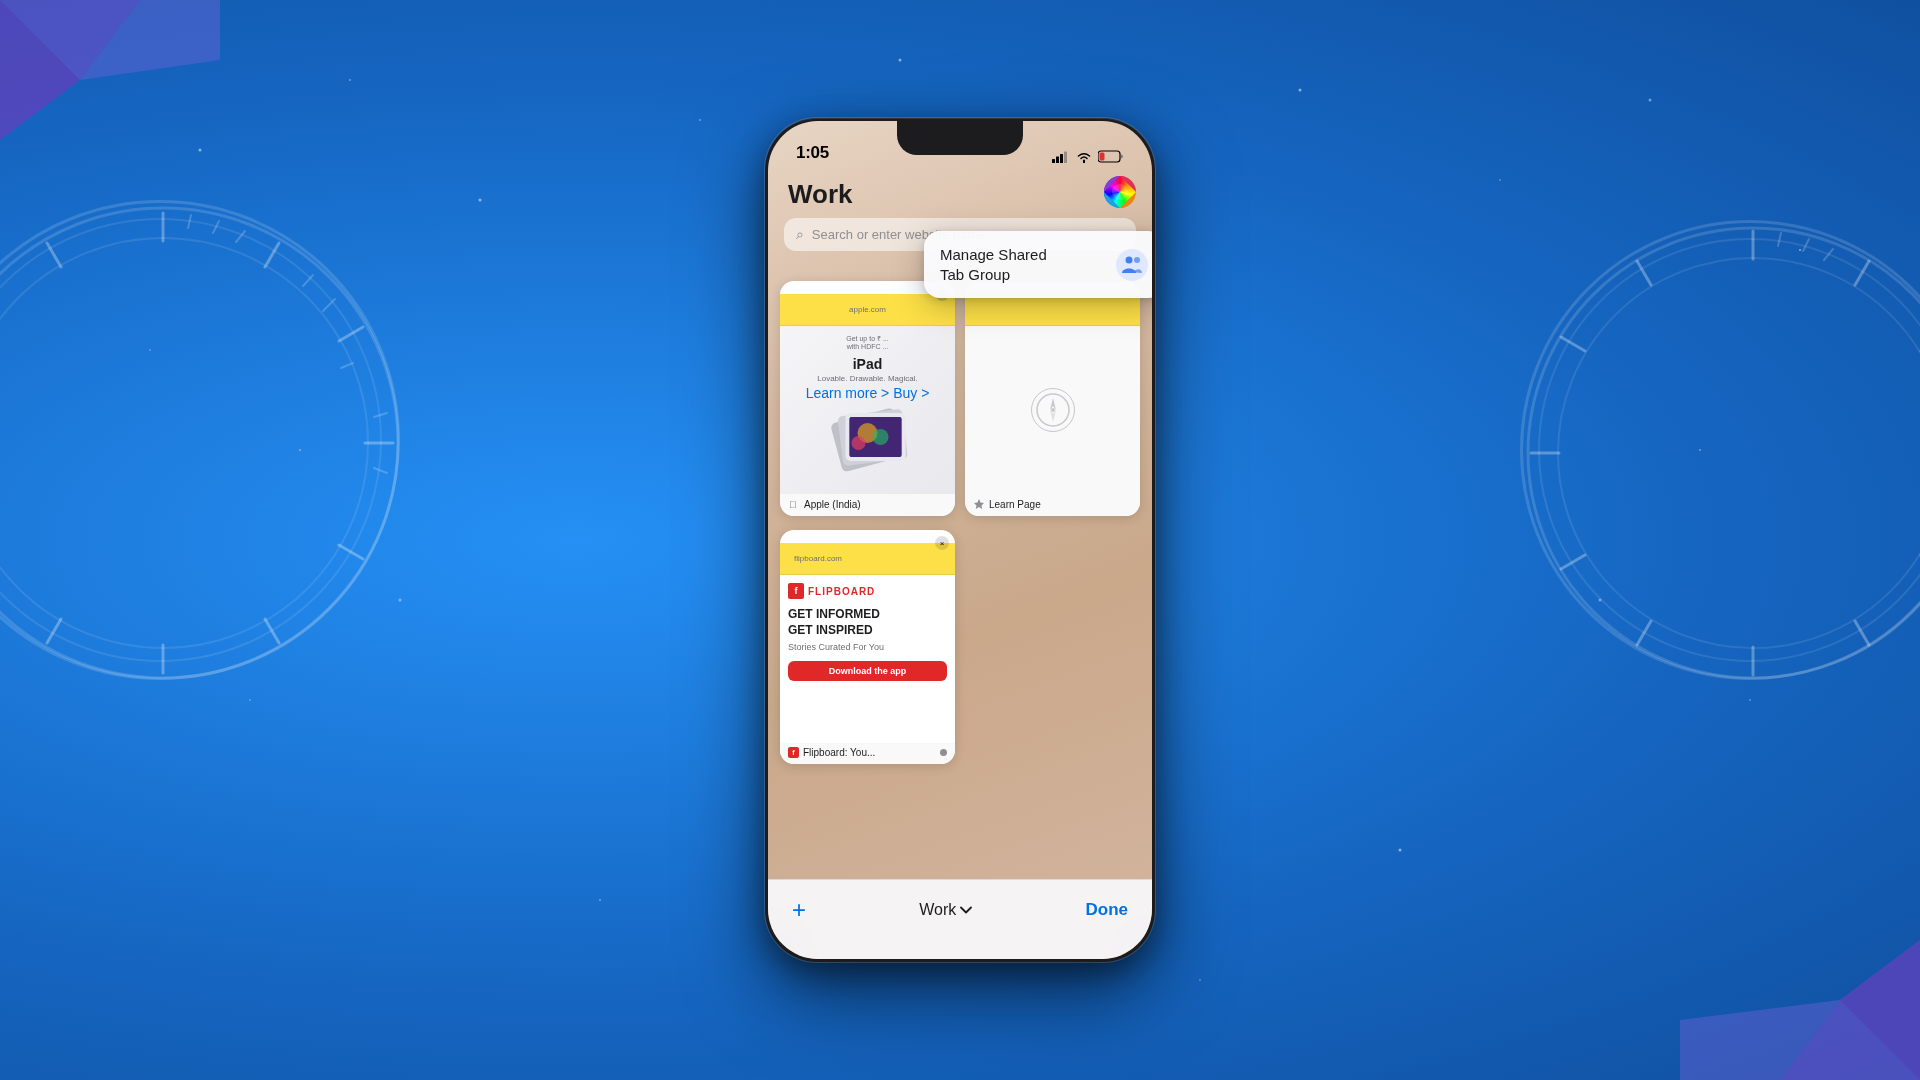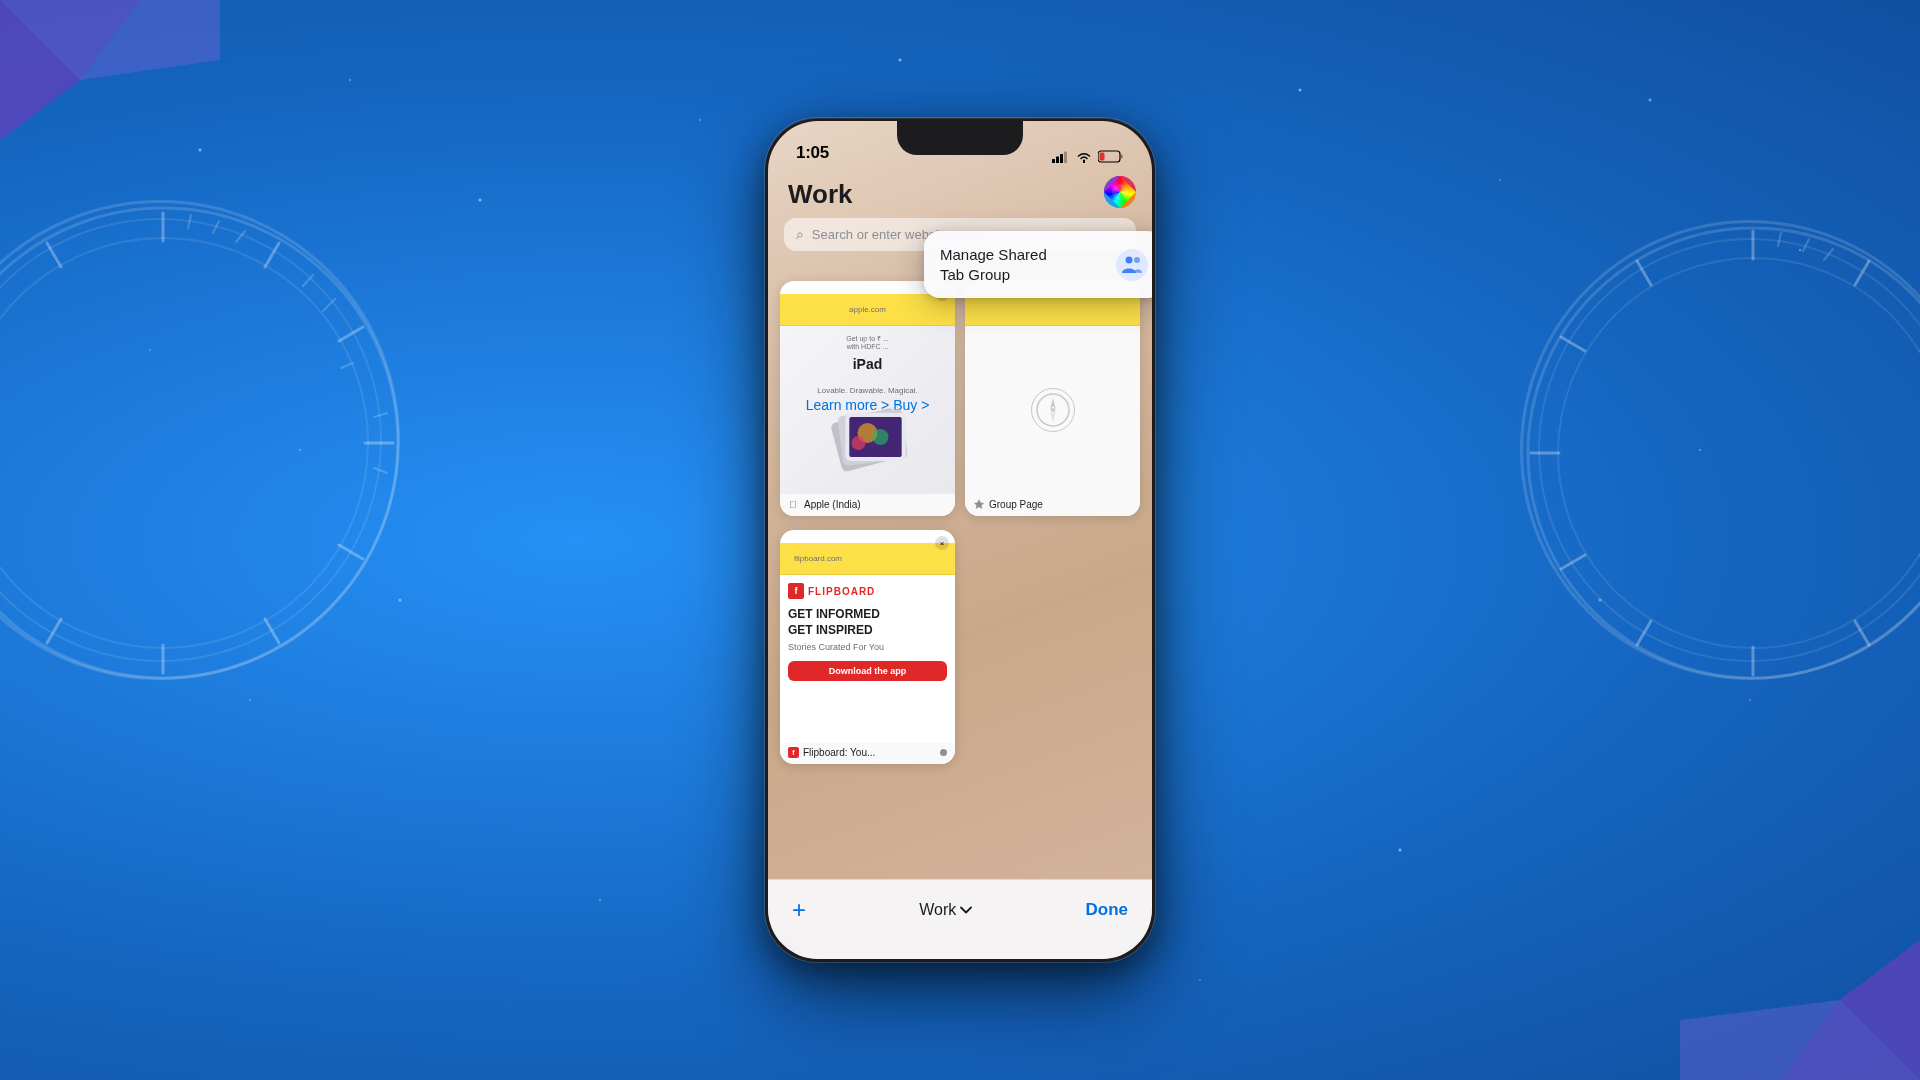--- a/index.html
+++ b/index.html
@@ -237,21 +237,21 @@
       align-items: center;
       justify-content: flex-start;
       padding: 8px;
       position: relative;
     }
     .apple-ad-title {
       font-size: 14px;
       font-weight: 600;
       color: #1c1c1e;
       text-align: center;
-      margin: 4px 0 14px;
+      margin: 4px 0 2px;
     }
     .apple-ad-subtitle {
       font-size: 8px;
       color: #6e6e73;
       text-align: center;
     }
     .apple-ad-links {
       font-size: 14px;
       color: #0071e3;
       margin-top: 2px;
@@ -690,21 +690,21 @@
                     <polygon points="18,6 21,18 18,14 15,18" fill="#c7c7cc"></polygon>
                     <polygon points="18,30 15,18 18,22 21,18" fill="#c7c7cc" opacity="0.5"></polygon>
                     <circle cx="18" cy="18" r="2" fill="#c7c7cc"></circle>
                   </svg>
                 </div>
               </div>
               <div class="tab-label">
                 <svg width="12" height="12" viewBox="0 0 12 12">
                   <polygon points="6,1 7.5,4.5 11,5 8.5,7.5 9.2,11 6,9 2.8,11 3.5,7.5 1,5 4.5,4.5" fill="#8e8e93"></polygon>
                 </svg>
-                <span class="tab-title-text">Group Page</span>
+                <span class="tab-title-text">Learn Page</span>
               </div>
             </div>
 
           </div>
 
           <div class="tabs-row">
 
             <div class="tab-card" style="flex:0 0 calc(50% - 5px);">
               <div class="tab-card-top-bar">
                 <span style="font-size:8px; color:#6e6e73; flex:1; text-align:left; padding-left:6px;">flipboard.com</span>

